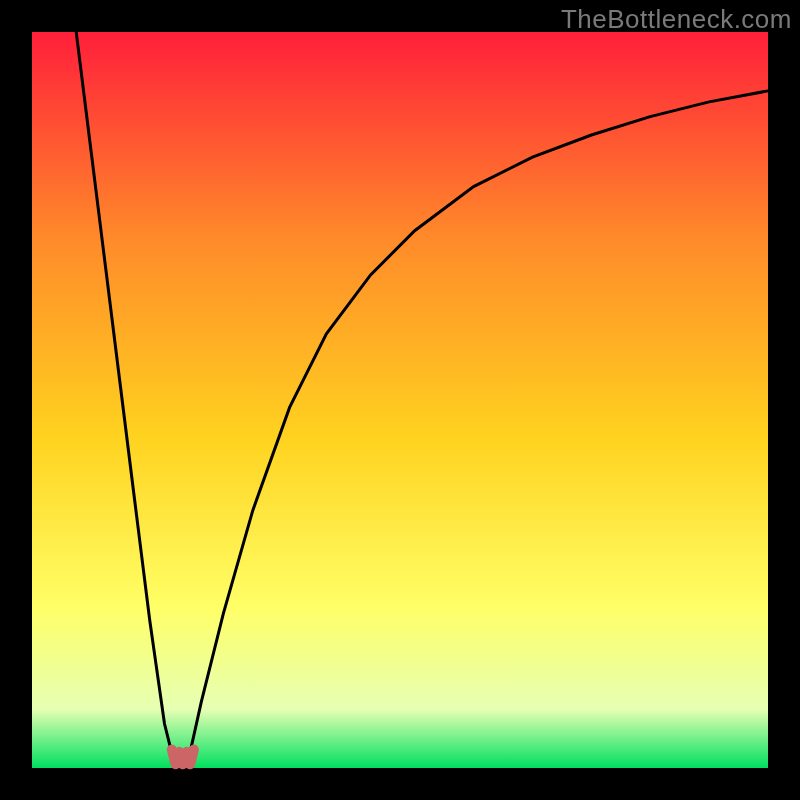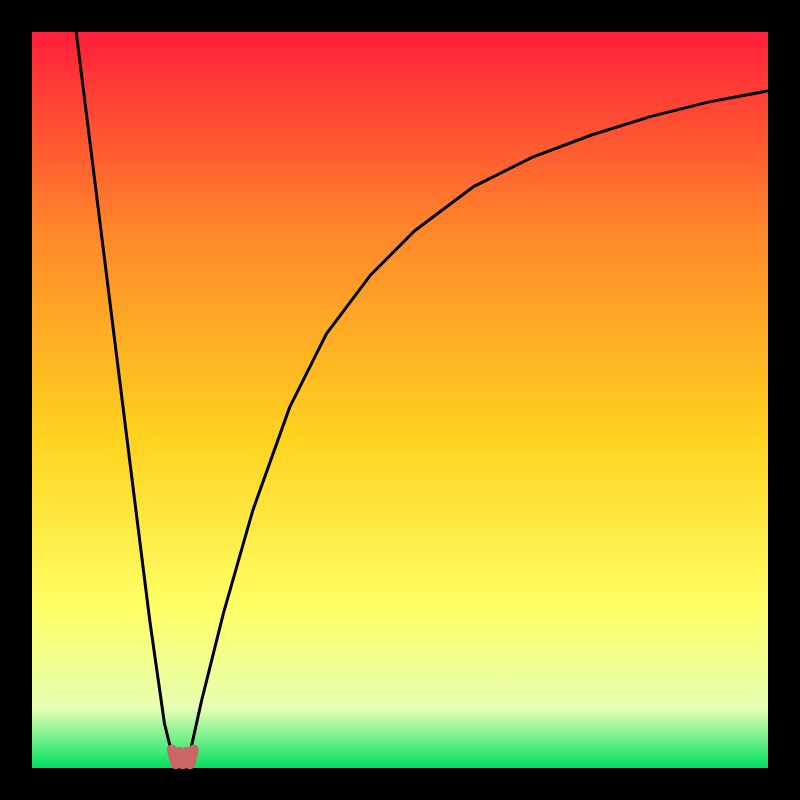--- a/index.html
+++ b/index.html
@@ -47,13 +47,14 @@
       </linearGradient>
     </defs>
 
     <rect x="32" y="32" width="736" height="736" fill="url(#bgGrad)"></rect>
 
     <path id="leftBranch" fill="none" stroke="#000000" stroke-width="3" stroke-linecap="round" d="M76.2 32.0 L90.9 149.8 L105.6 267.5 L120.3 385.3 L135.0 503.0 L149.8 620.8 L164.5 723.8 L175.5 768.0"></path>
     <path id="rightBranch" fill="none" stroke="#000000" stroke-width="3" stroke-linecap="round" d="M186.6 768.0 L201.3 701.8 L223.4 613.4 L252.8 510.4 L289.6 407.4 L326.4 333.8 L370.6 274.9 L414.7 230.7 L473.6 186.6 L532.5 157.1 L591.4 135.0 L650.2 116.6 L709.1 101.9 L768.0 90.9"></path>
     <path id="valleyHook" fill="none" stroke="#cc6666" stroke-width="10" stroke-linecap="round" stroke-linejoin="round" d="M171.8 749.6 L175.5 764.3 L179.2 751.8 L182.9 764.3 L186.6 751.8 L190.2 764.3 L193.9 749.6"></path>
   </svg>
 
+  <div class="watermark">TheBottleneck.com</div>
 </div>
 
 </body></html>

